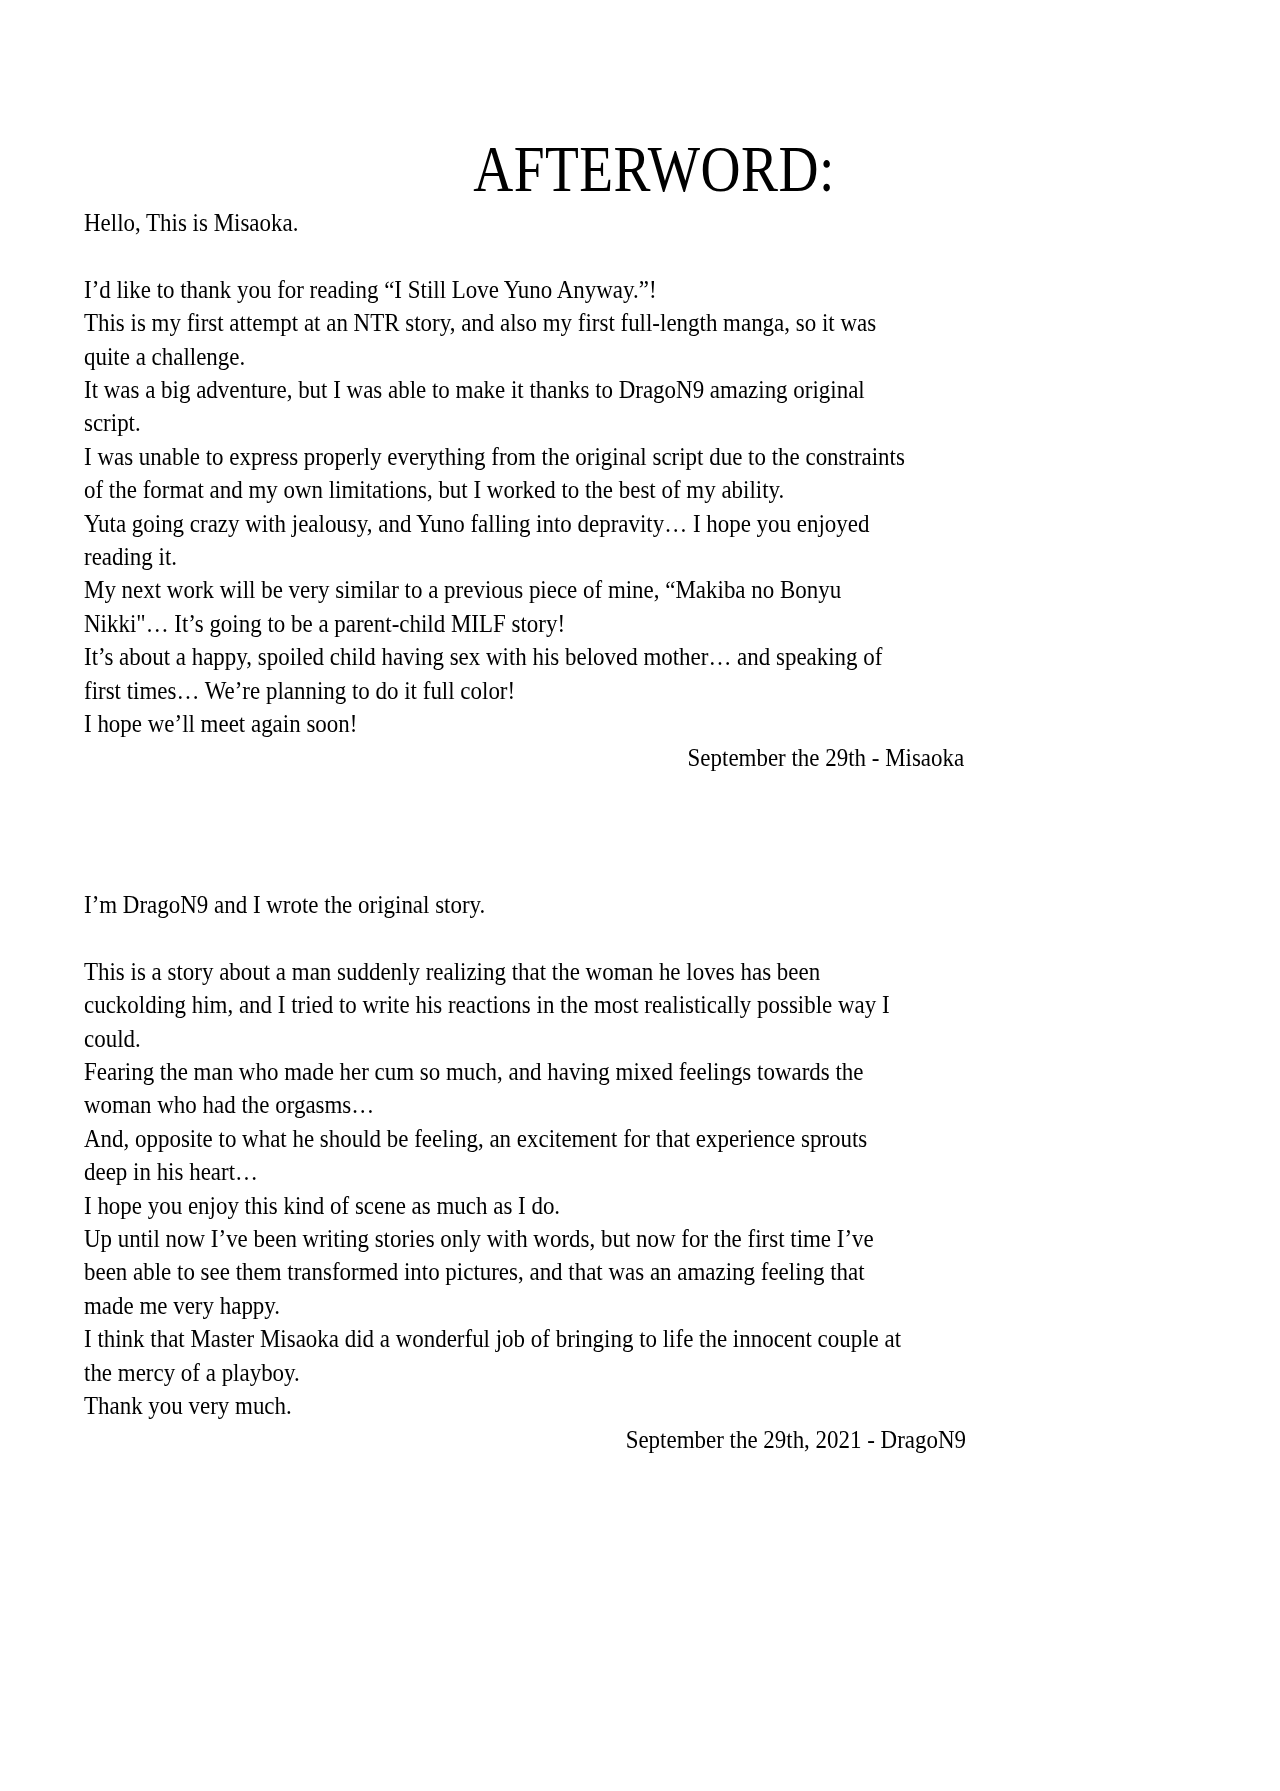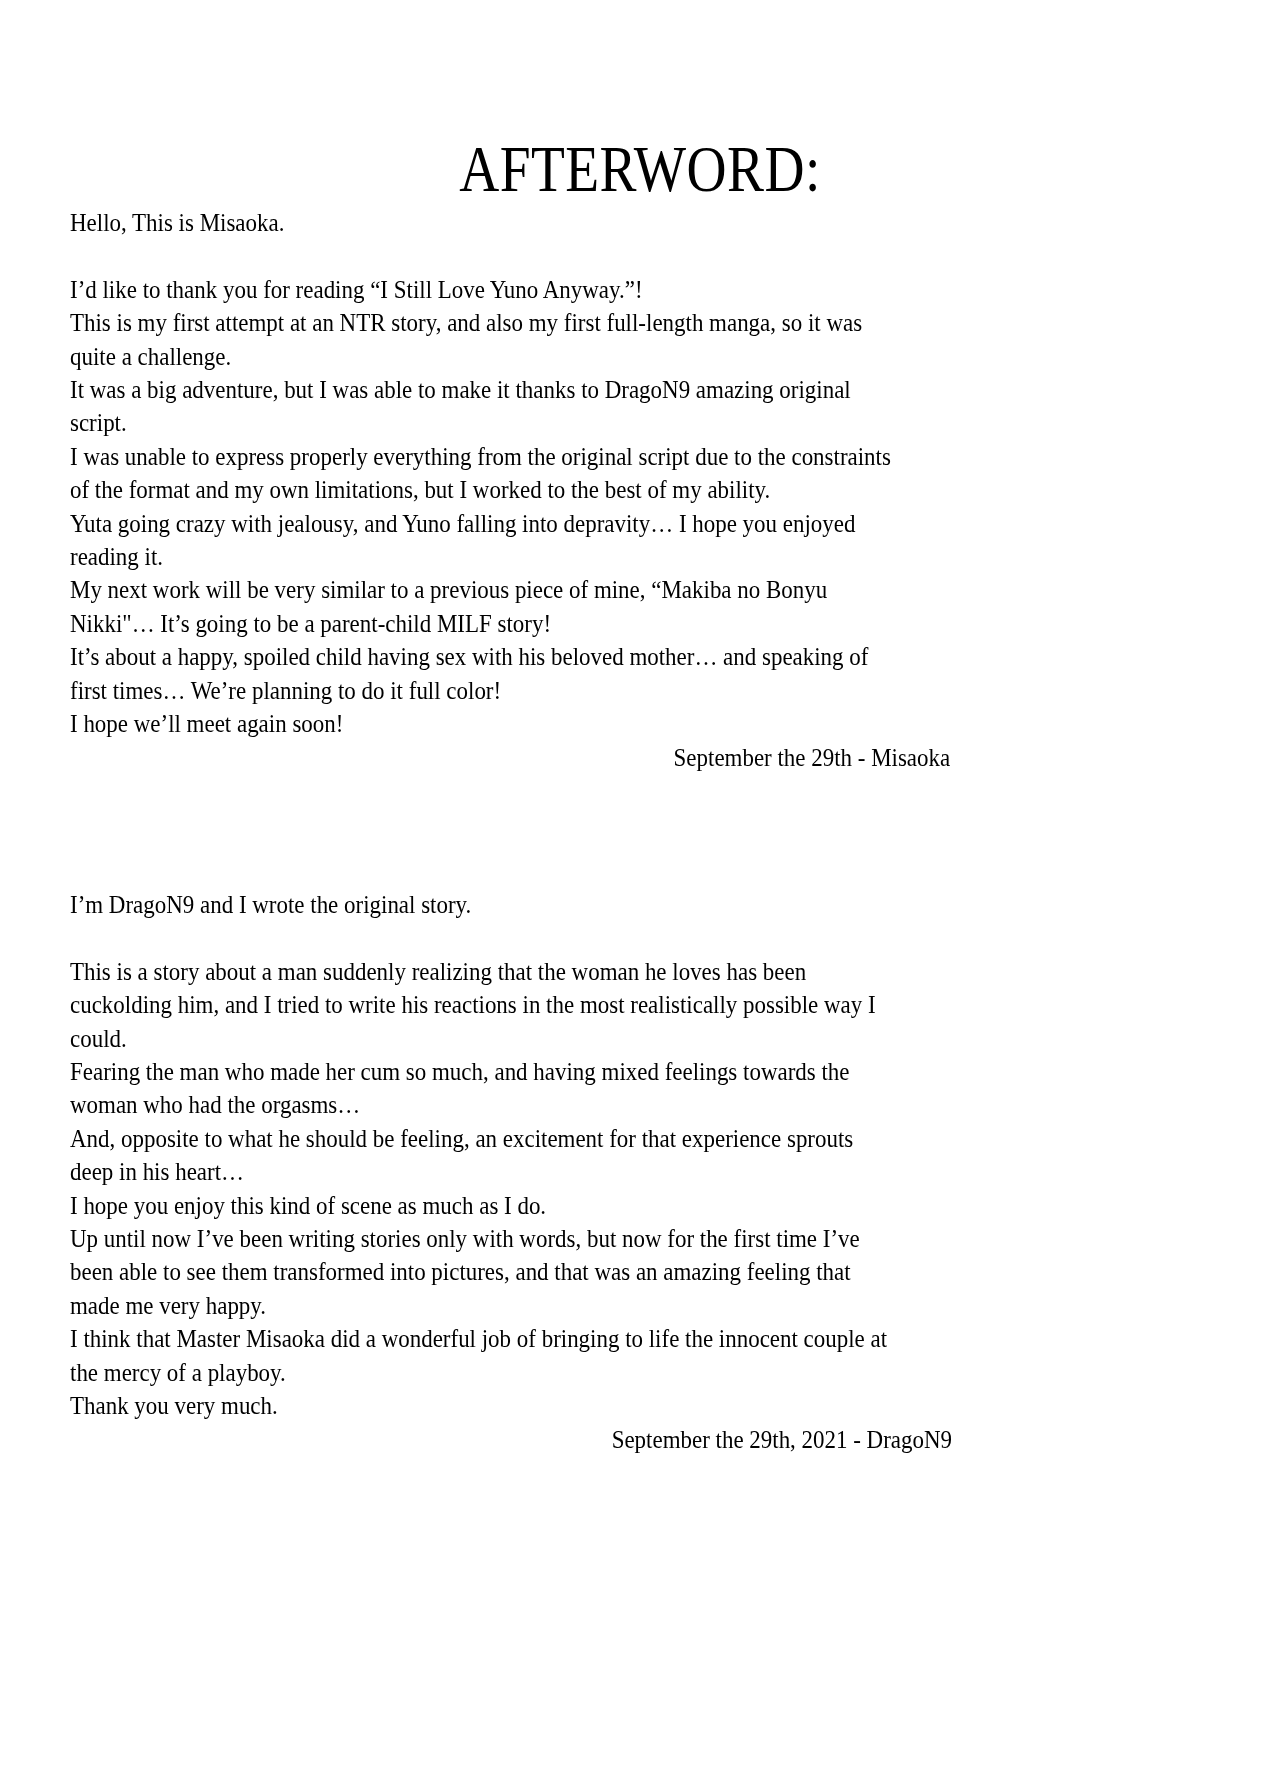--- a/index.html
+++ b/index.html
@@ -12,20 +12,21 @@
     height: 1791px;
     position: relative;
     font-family: "Liberation Serif", "DejaVu Serif", serif;
     color: #000000;
     -webkit-font-smoothing: antialiased;
   }
   .page {
     position: absolute;
     inset: 0;
     background: #ffffff;
+    margin-left: 14px;
   }
 
   
   .title {
     position: absolute;
     top: 86px;
     left: 0;
     width: 1280px;
     text-align: center;
     font-size: 66px;

